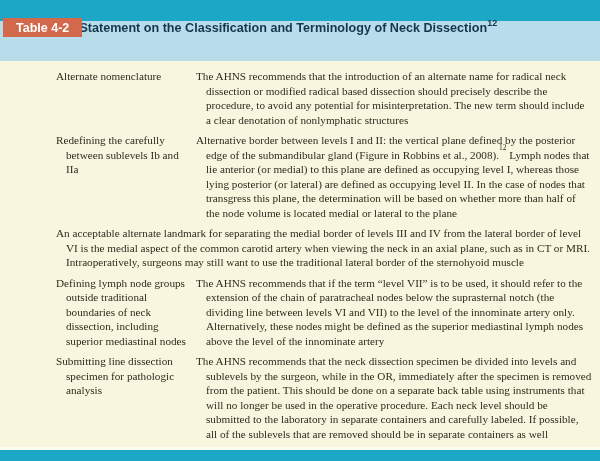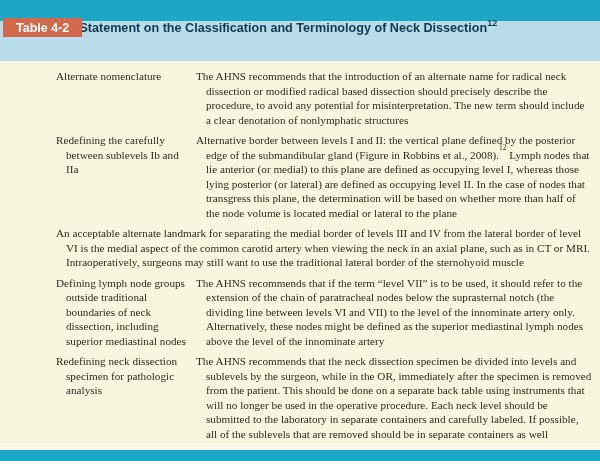--- a/index.html
+++ b/index.html
@@ -136,21 +136,21 @@
     <div class="row">
       <div class="desc">An acceptable alternate landmark for separating the medial border of levels III and IV from the lateral border of level VI is the medial aspect of the common carotid artery when viewing the neck in an axial plane, such as in CT or MRI. Intraoperatively, surgeons may still want to use the traditional lateral border of the sternohyoid muscle</div>
     </div>
 
     <div class="row">
       <div class="term">Defining lymph node groups outside traditional boundaries of neck dissection, including superior mediastinal nodes</div>
       <div class="desc">The AHNS recommends that if the term “level VII” is to be used, it should refer to the extension of the chain of paratracheal nodes below the suprasternal notch (the dividing line between levels VI and VII) to the level of the innominate artery only. Alternatively, these nodes might be defined as the superior mediastinal lymph nodes above the level of the innominate artery</div>
     </div>
 
     <div class="row">
-      <div class="term">Redefining neck dissection specimen for pathologic analysis</div>
+      <div class="term">Submitting line dissection specimen for pathologic analysis</div>
       <div class="desc">The AHNS recommends that the neck dissection specimen be divided into levels and sublevels by the surgeon, while in the OR, immediately after the specimen is removed from the patient. This should be done on a separate back table using instruments that will no longer be used in the operative procedure. Each neck level should be submitted to the laboratory in separate containers and carefully labeled. If possible, all of the sublevels that are removed should be in separate containers as well</div>
     </div>
 
   </div>
 
   <div class="bottom-gap"></div>
   <div class="bottombar"></div>
 
 </div>
 

